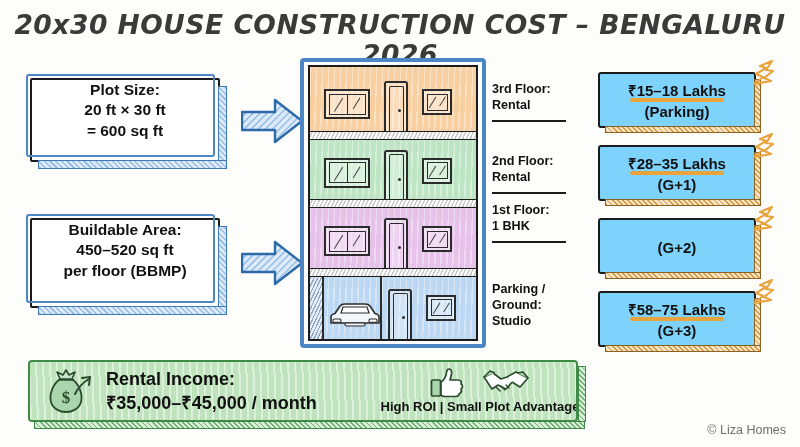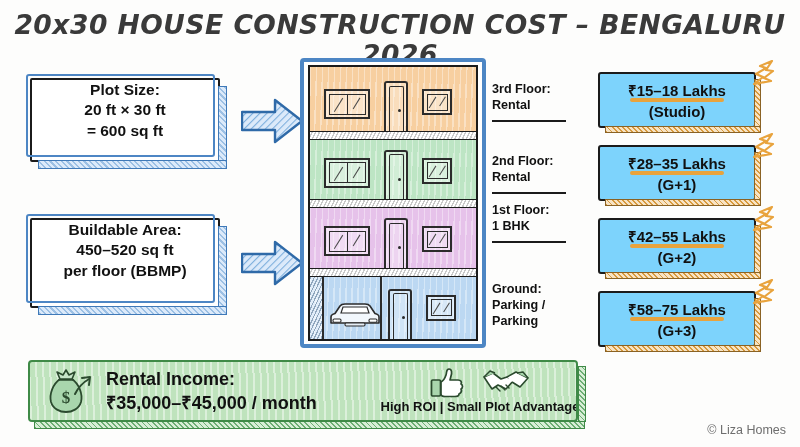--- a/index.html
+++ b/index.html
@@ -461,50 +461,49 @@
     <div>2nd Floor:</div>
     <div>Rental</div>
     <span class="rule" style="top:38px;"></span>
   </div>
   <div class="floor-label" style="top:143px;">
     <div>1st Floor:</div>
     <div>1 BHK</div>
     <span class="rule" style="top:38px;"></span>
   </div>
   <div class="floor-label" style="top:222px;">
+    <div>Parking /</div>
     <div>Ground:</div>
-    <div>Parking /</div>
-    <div>Parking</div>
+    <div>Studio</div>
   </div>
 </div>
 
 <div class="cost-card" id="cost-0">
   <span class="c-shadow-r"></span>
   <span class="c-shadow-b"></span>
   <span class="cost-amount">₹15–18 Lakhs<span class="hl" style="background: rgb(232, 163, 61);"></span></span>
-  <span class="cost-sub">(Studio)</span>
+  <span class="cost-sub">(Parking)</span>
   <svg class="burst" viewBox="0 0 26 30">
     <path d="M4,24 L13,17 L6,14 L16,8 L10,6 L22,1 L16,10 L23,11 L14,18 L21,21 Z" fill="none" stroke="#e8a33d" stroke-width="2.2" stroke-linejoin="round"></path>
   </svg>
 </div>
 
 <div class="cost-card" id="cost-1">
   <span class="c-shadow-r"></span>
   <span class="c-shadow-b"></span>
   <span class="cost-amount">₹28–35 Lakhs<span class="hl" style="background: rgb(232, 163, 61);"></span></span>
   <span class="cost-sub">(G+1)</span>
   <svg class="burst" viewBox="0 0 26 30">
     <path d="M4,24 L13,17 L6,14 L16,8 L10,6 L22,1 L16,10 L23,11 L14,18 L21,21 Z" fill="none" stroke="#e8a33d" stroke-width="2.2" stroke-linejoin="round"></path>
   </svg>
 </div>
 
 <div class="cost-card" id="cost-2">
   <span class="c-shadow-r"></span>
   <span class="c-shadow-b"></span>
-  <span class="cost-amount">₹42–55 Lakhs<span class="hl" style="background: rgb(232, 163, 61);"></span></span>
   <span class="cost-sub">(G+2)</span>
   <svg class="burst" viewBox="0 0 26 30">
     <path d="M4,24 L13,17 L6,14 L16,8 L10,6 L22,1 L16,10 L23,11 L14,18 L21,21 Z" fill="none" stroke="#e8a33d" stroke-width="2.2" stroke-linejoin="round"></path>
   </svg>
 </div>
 
 <div class="cost-card" id="cost-3">
   <span class="c-shadow-r"></span>
   <span class="c-shadow-b"></span>
   <span class="cost-amount">₹58–75 Lakhs<span class="hl" style="background: rgb(232, 163, 61);"></span></span>

